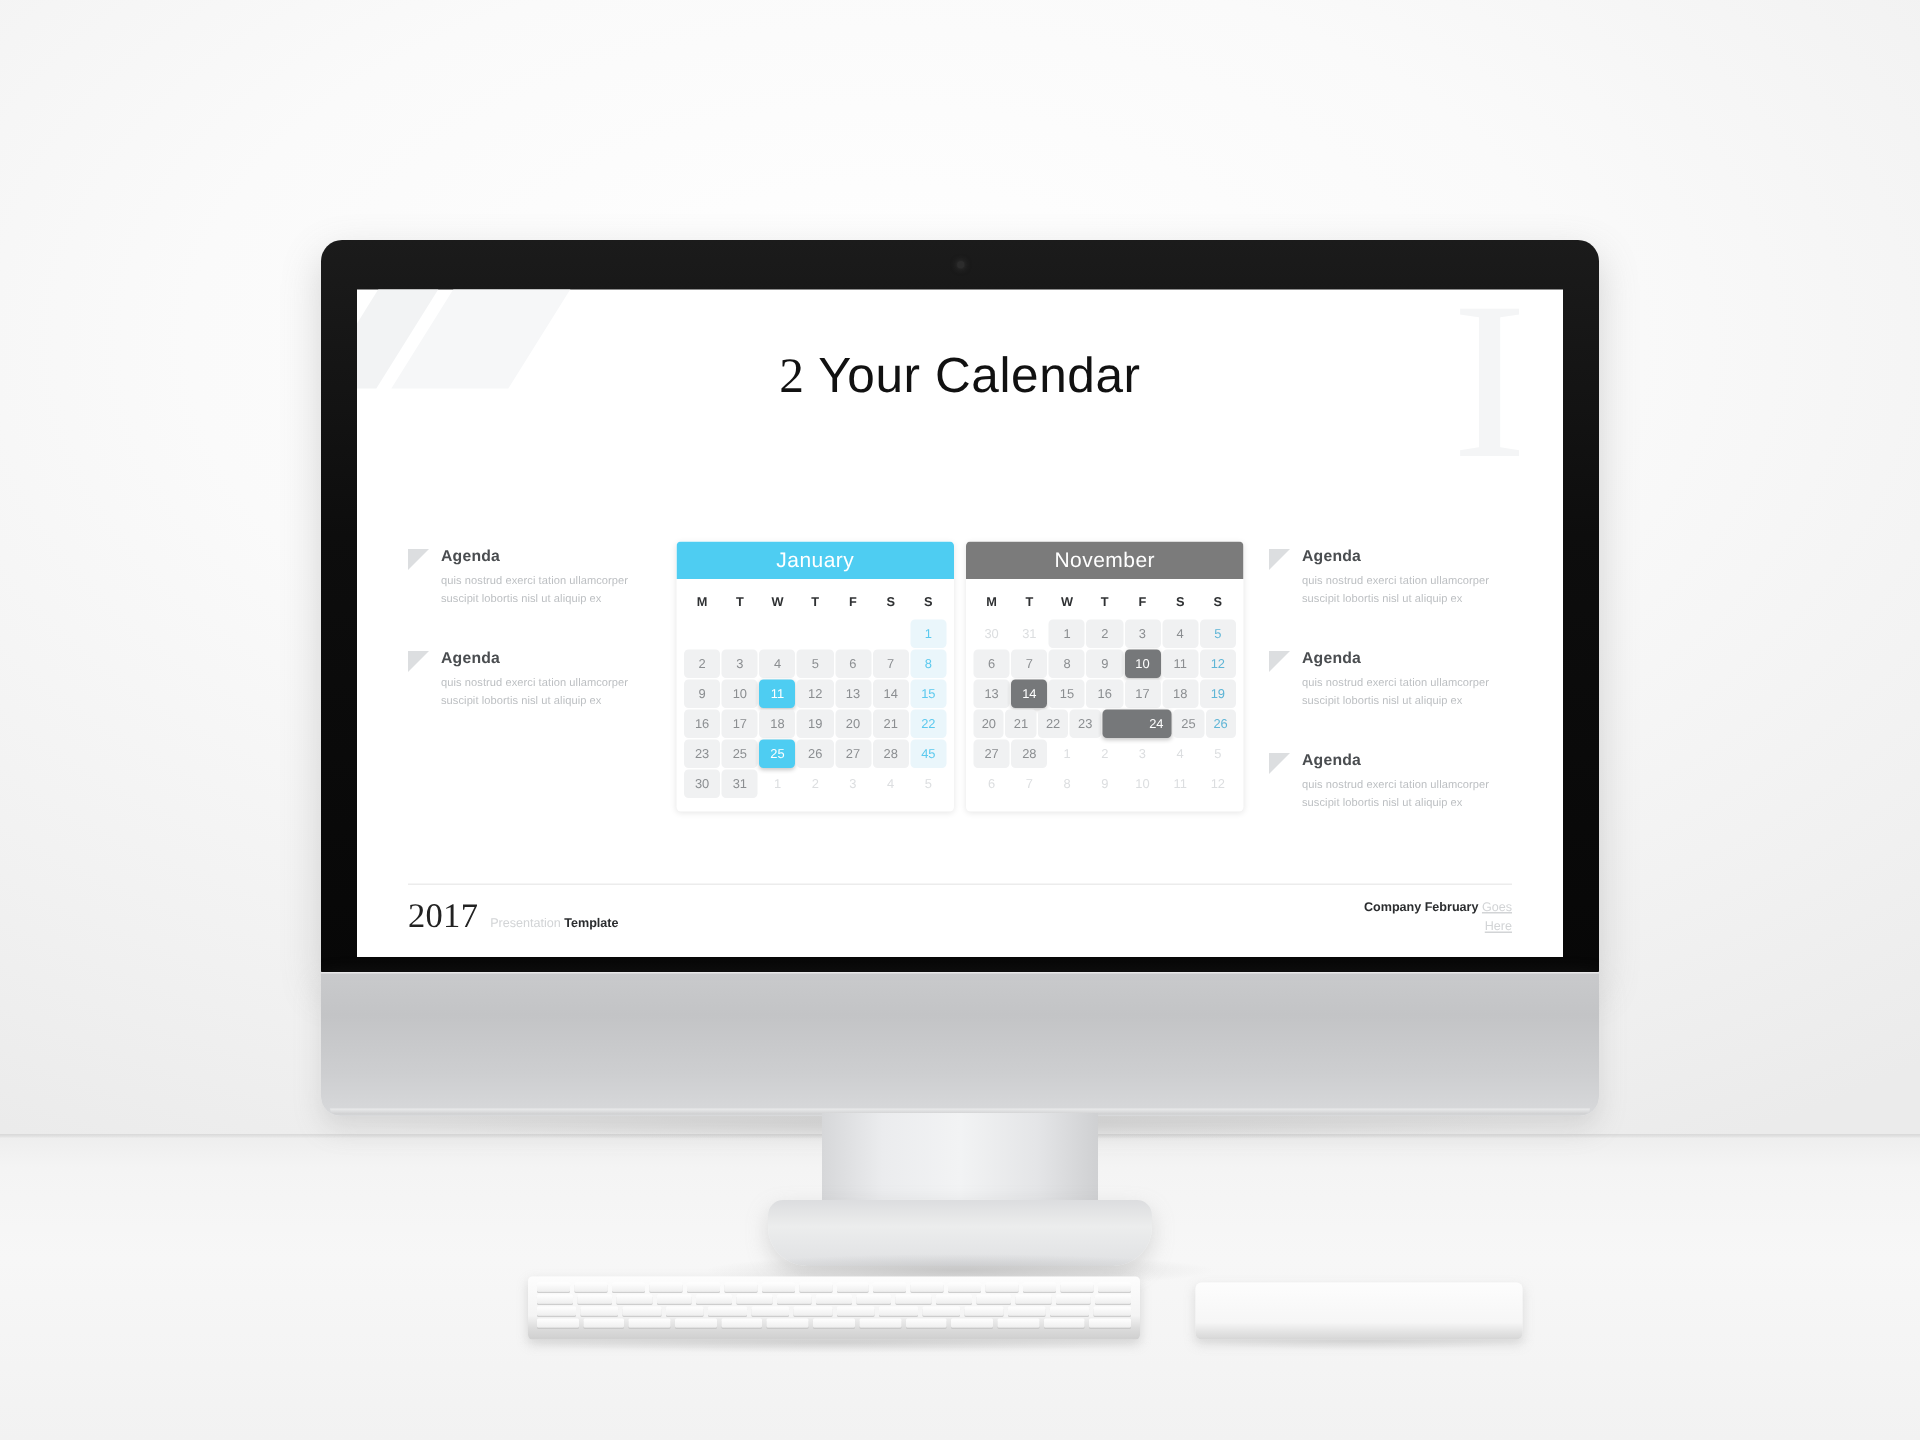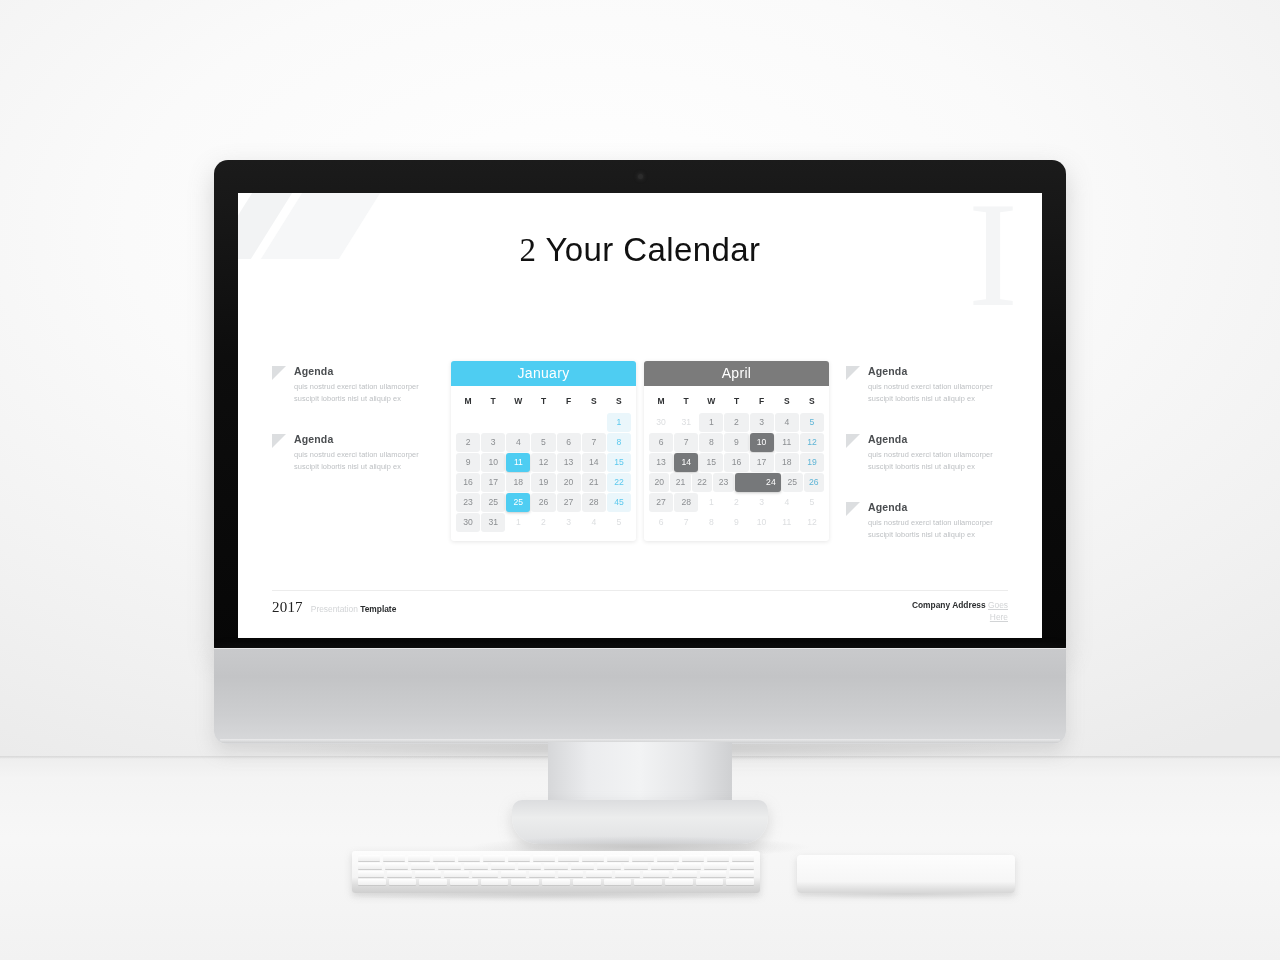--- a/index.html
+++ b/index.html
@@ -299,21 +299,21 @@
     left: 34px; right: 34px; bottom: 14px;
     border-top: 1px solid #ececec;
     padding-top: 8px;
     display: flex;
     align-items: flex-start;
     justify-content: space-between;
   }
   #footer-left { display: flex; align-items: baseline; gap: 8px; }
   #footer-year {
     font-family: "Liberation Serif", serif;
-    font-size: 15px;
+    font-size: 23px;
     color: #222;
     letter-spacing: .2px;
   }
   #footer-tagline { font-size: 8.4px; color: #2b2d2f; }
   #footer-tagline .muted { color: #d2d4d6; font-weight: 400; }
   #footer-tagline .strong { font-weight: 700; margin-top: 45px; }
 
   #footer-right {
     width: 112px;
     text-align: right;
@@ -441,21 +441,21 @@
                 <div class="cell">31</div>
                 <div class="cell out">1</div>
                 <div class="cell out">2</div>
                 <div class="cell out">3</div>
                 <div class="cell out">4</div>
                 <div class="cell out">5</div>
               </div>
             </div>
           </div>
         <div class="cal" id="cal-feb">
-            <div class="cal-head" style="background: rgb(123, 123, 123);">April</div>
+            <div class="cal-head" style="background: rgb(123, 123, 123);">November</div>
             <div class="cal-body">
               <div class="dow-row">
                 <div class="dow">M</div>
                 <div class="dow">T</div>
                 <div class="dow">W</div>
                 <div class="dow">T</div>
                 <div class="dow">F</div>
                 <div class="dow">S</div>
                 <div class="dow">S</div>
               </div>
@@ -515,21 +515,21 @@
               </div>
             </div>
           </div>
 
         <div id="footer">
           <div id="footer-left">
             <span id="footer-year">2017</span>
             <span id="footer-tagline"><span class="muted">Presentation</span>
               <span class="strong">Template</span></span>
           </div>
-          <div id="footer-right"><span class="strong">Company Address</span>
+          <div id="footer-right"><span class="strong">Company February</span>
             <span class="muted">Goes Here</span></div>
         </div>
 
       </div>
     </div>
 
     <div id="chin"></div>
   </div>
 
   <div id="neck"></div>

